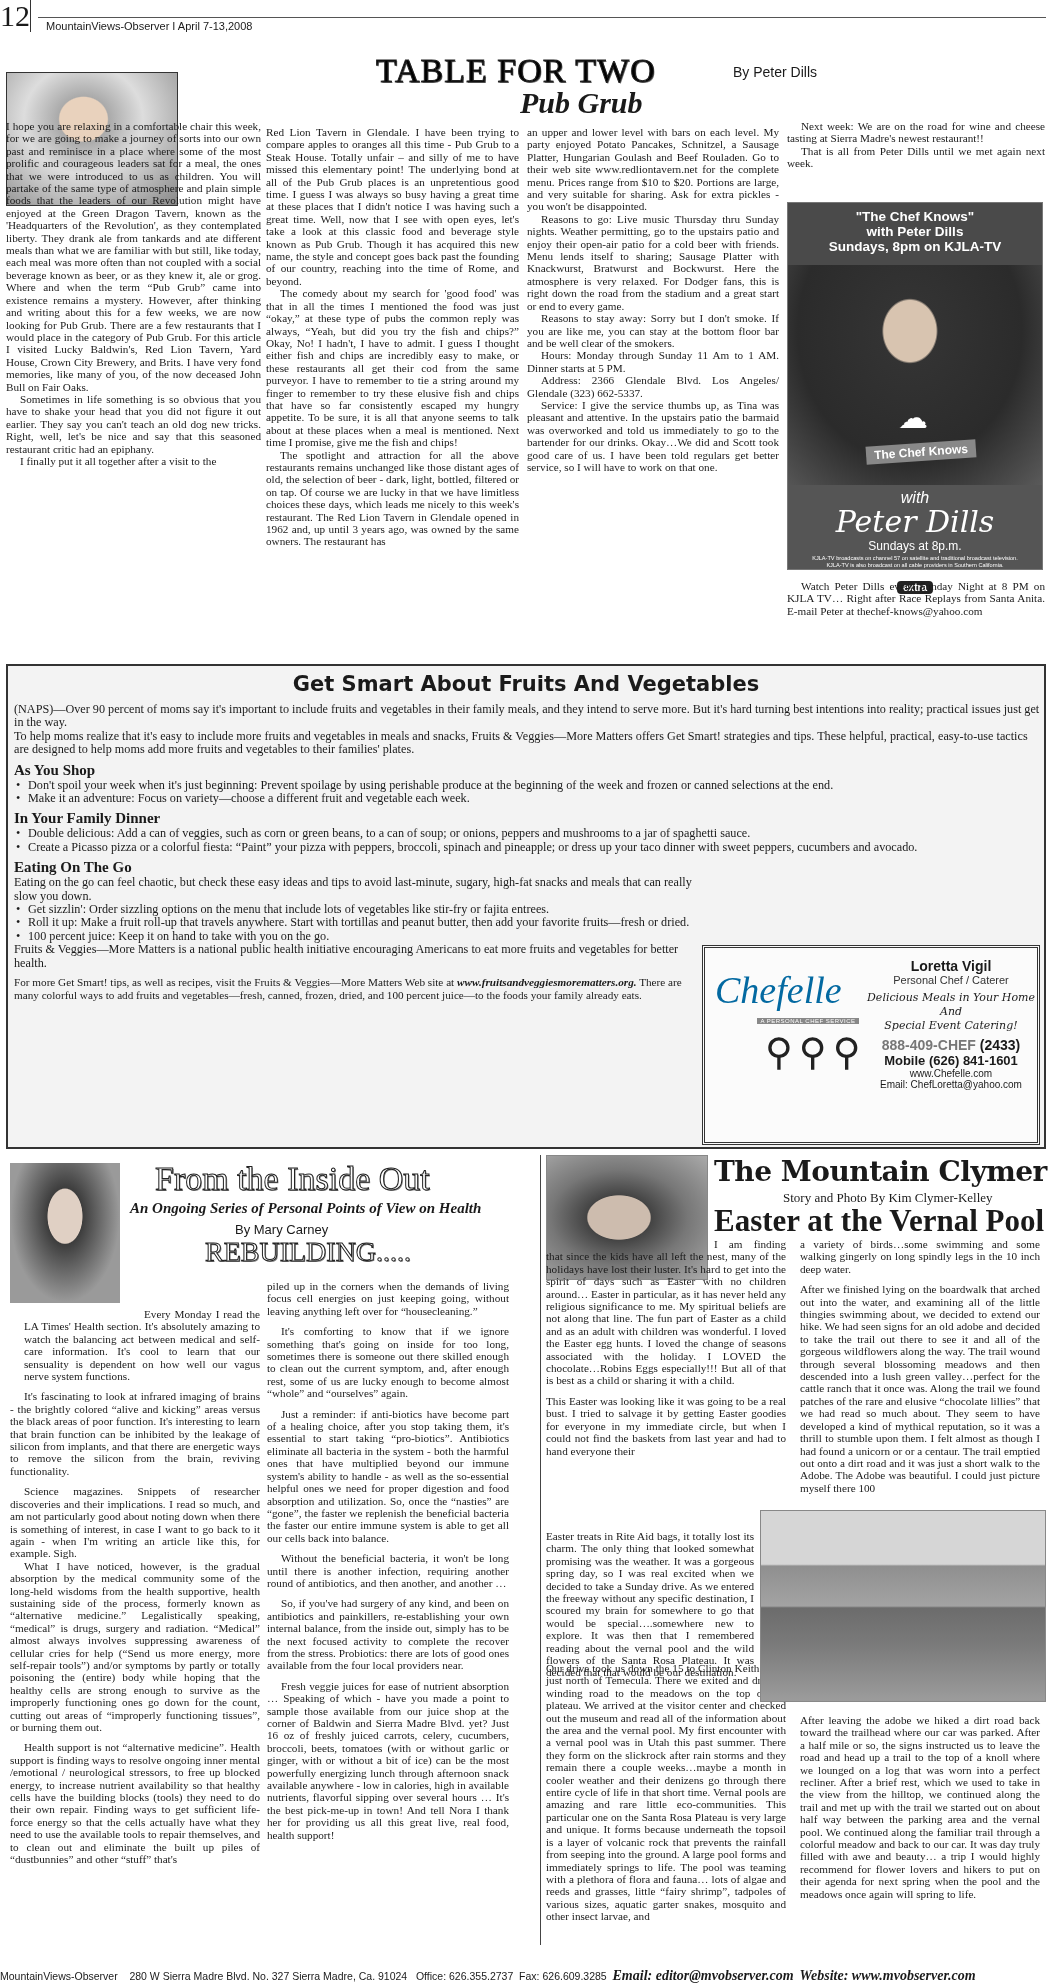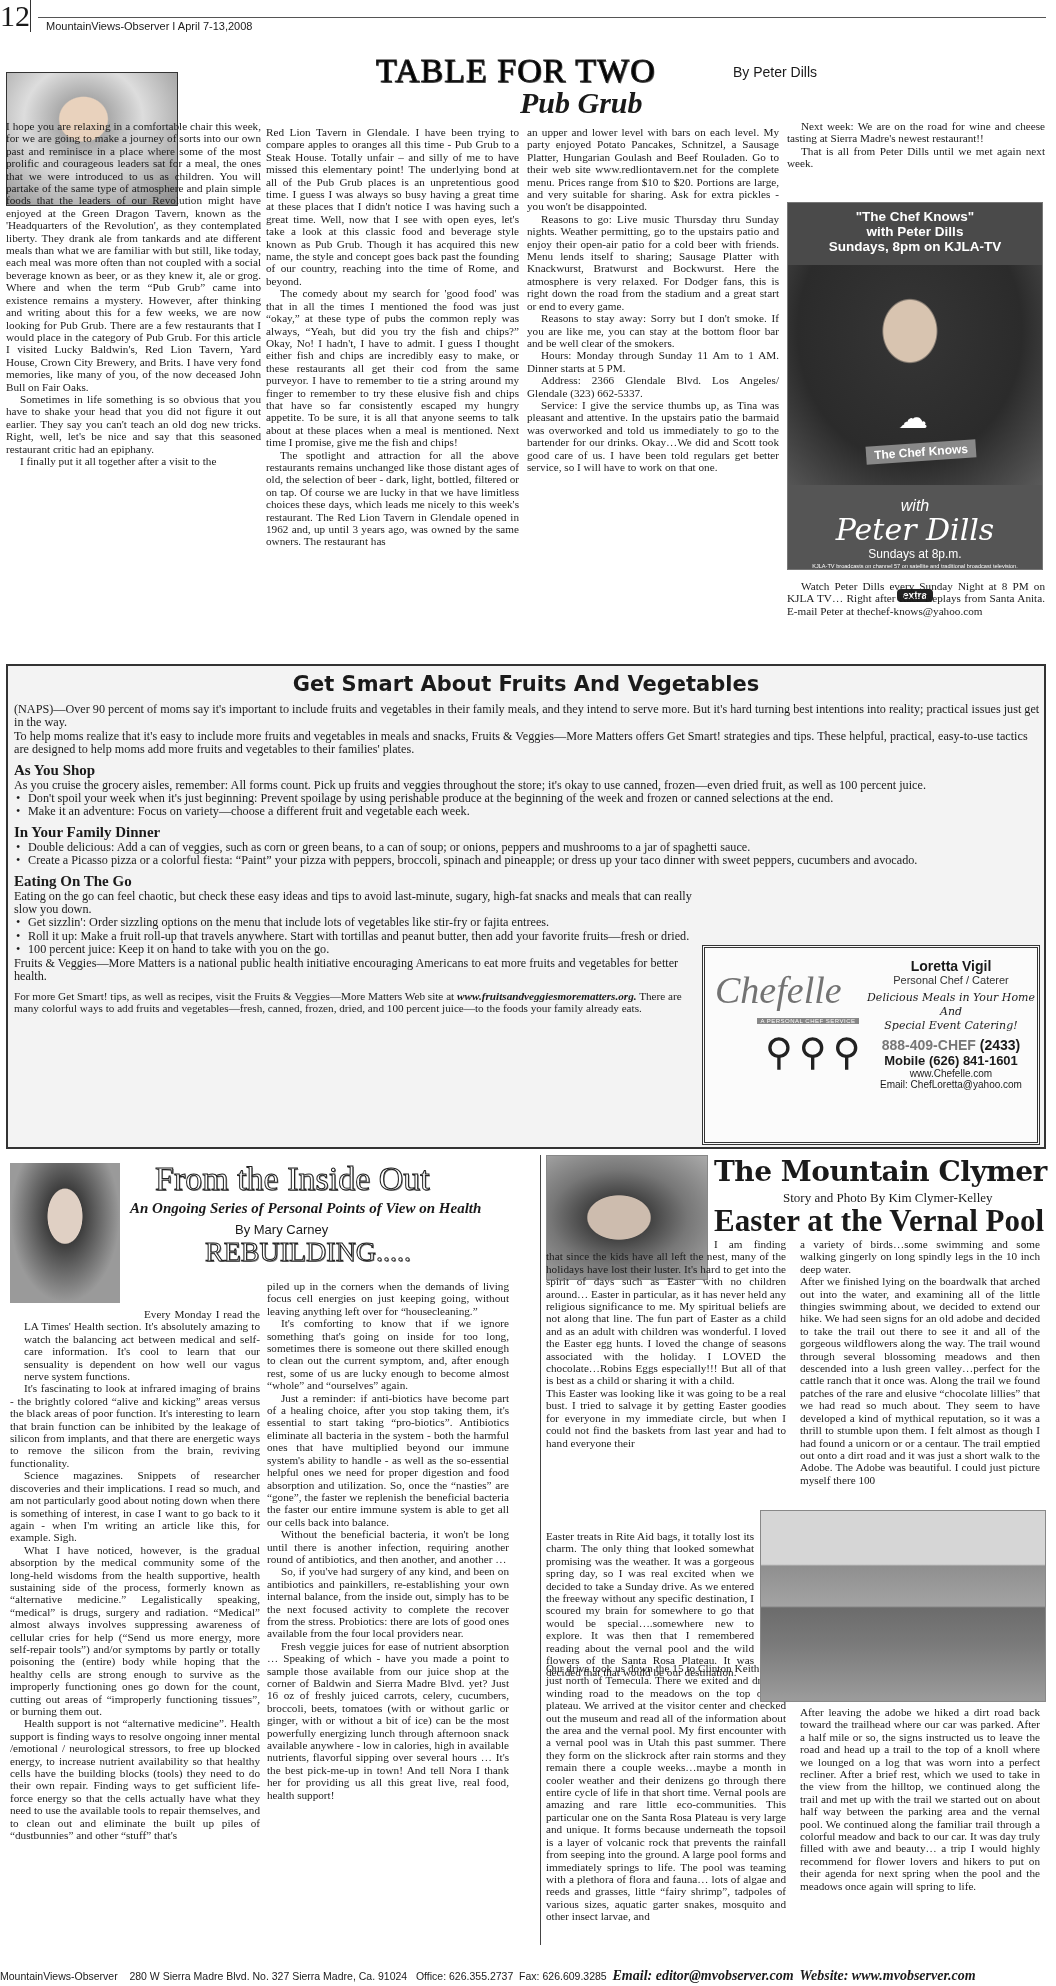--- a/index.html
+++ b/index.html
@@ -2,21 +2,21 @@
 <html><head>
 <meta charset="utf-8">
 <style>
 *{box-sizing:border-box;margin:0;padding:0}
 html,body{width:1056px;height:1986px;background:#fff;overflow:hidden}
 body{font-family:"Liberation Serif","DejaVu Serif",serif;color:#1a1a1a;position:relative}
 .abs{position:absolute}
 .txt{font-size:11.2px;line-height:12.4px;text-align:justify;hyphens:auto}
 .txt p{text-indent:14px}
 .txt p.ni{text-indent:0}
-.txt p.gap{margin-top:0}
+.txt p.gap{margin-top:8px}
 .sans{font-family:"Liberation Sans","DejaVu Sans",sans-serif}
 
 #pagenum{left:0;top:0;font-size:30px;line-height:32px;font-family:"Liberation Serif",serif}
 #hdr-divider{left:30px;top:0;width:1px;height:32px;background:#333}
 #hdr-rule{left:38px;top:17px;width:1008px;height:1px;background:#555}
 #hdr-pub{left:46px;top:20px;font-size:11px}
 
 #tft-title{left:376px;top:52px;font-size:34px;letter-spacing:1px;color:#000000;-webkit-text-stroke:1px #222;text-shadow:1px 1px 0 #777}
 #tft-by{left:733px;top:64px;font-size:14px}
 #tft-sub{left:520px;top:86px;font-size:30px;font-weight:bold;font-style:italic}
@@ -24,36 +24,36 @@
 #tft-c1{left:6px;top:120px;width:255px}
 #tft-c1 .lead{margin-left:176px}
 #tft-c2{left:266px;top:126px;width:253px}
 #tft-c3{left:527px;top:126px;width:252px}
 #tft-c4{left:787px;top:120px;width:258px}
 #chef-ad{left:787px;top:202px;width:256px;height:368px;background:#555;border:1px solid #777;color:#fff;text-align:center;font-family:"Liberation Sans",sans-serif}
 #chef-ad .top{font-weight:bold;font-size:13.5px;line-height:15px;padding-top:6px;height:62px;background:#4a4a4a}
 #chef-ad .pic{height:220px;background:radial-gradient(ellipse at 48% 30%,#d8c4b0 0 14%,#333 15%,#2b2b2b 60%,#5a5a5a 100%);position:relative}
 #chef-ad .hat{position:absolute;left:110px;top:135px;font-size:30px;color:#fff}
 #chef-ad .banner{position:absolute;left:78px;top:178px;background:#888;color:#fff;font-size:12px;font-weight:bold;padding:2px 8px;transform:rotate(-4deg)}
-#chef-ad .with{font-size:16px;font-style:italic;margin-top:12px}
+#chef-ad .with{font-size:16px;font-style:italic;margin-top:4px}
 #chef-ad .name{font-size:30px;font-style:italic;line-height:30px;font-family:"DejaVu Serif",serif}
 #chef-ad .sun{font-size:12px;margin-top:2px}
 #chef-ad .fine{font-size:5.6px;line-height:7px;margin-top:2px}
 #chef-ad .kjla{display:inline-block;border:2px solid #fff;border-radius:6px;background:#222;font-size:10px;font-weight:bold;padding:1px 6px;margin-top:3px}
 #tft-c4b{left:787px;top:580px;width:258px}
 
 #fruits{left:6px;top:664px;width:1040px;height:485px;border:2px solid #333;background:#f3f3f3}
 #fruits-title{left:0;top:6px;width:100%;text-align:center;font-family:"DejaVu Sans",sans-serif;font-weight:bold;font-size:21px}
 #fruits .body{left:6px;top:37px;width:1026px;font-size:12.2px;line-height:13.4px;text-align:left}
 #fruits h3{font-size:15px;margin-top:4px;font-weight:bold;line-height:18px}
 #fruits .bul{padding-left:14px;position:relative}
 #fruits .bul:before{content:"\2022";position:absolute;left:2px}
 #fruits .narrow{width:695px}
 #chefelle{left:702px;top:945px;width:338px;height:200px;border:3px double #333;background:#fbfbfb}
-#chefelle .logo{left:10px;top:20px;width:130px;font-size:38px;color:#737373;font-family:"Liberation Serif",serif;font-style:italic}
+#chefelle .logo{left:10px;top:20px;width:130px;font-size:38px;color:#0369a1;font-family:"Liberation Serif",serif;font-style:italic}
 #chefelle .tag{left:52px;top:70px;width:102px;background:#888;color:#fff;font-size:6px;text-align:center;font-family:"Liberation Sans",sans-serif;letter-spacing:.5px}
 #chefelle .tools{left:60px;top:82px;font-size:38px;color:#222;letter-spacing:6px}
 #chefelle .info{left:160px;top:10px;width:172px;text-align:center;font-family:"Liberation Sans",sans-serif}
 #chefelle .nm{font-size:14px;font-weight:bold}
 #chefelle .rl{font-size:11px;color:#333}
 #chefelle .script{font-family:"DejaVu Serif",serif;font-style:italic;font-size:11px;line-height:14px;margin-top:5px}
 #chefelle .ph1{font-size:14px;font-weight:bold;margin-top:4px}
 #chefelle .ph1 .g{color:#777}
 #chefelle .ph2{font-size:13px;font-weight:bold}
 #chefelle .small{font-size:10px}
@@ -143,21 +143,20 @@
   <p>Watch Peter Dills every Sunday Night at 8 PM on KJLA TV… Right after Race Replays from Santa Anita. E-mail Peter at thechef-knows@yahoo.com</p>
 </div>
 
 <div class="abs" id="fruits">
   <div class="abs" id="fruits-title">Get Smart About Fruits And Vegetables</div>
   <div class="abs body">
     <div>(NAPS)—Over 90 percent of moms say it's important to include fruits and vegetables in their family meals, and they intend to serve more. But it's hard turning best intentions into reality; practical issues just get in the way.</div>
     <div>To help moms realize that it's easy to include more fruits and vegetables in meals and snacks, Fruits &amp; Veggies—More Matters offers Get Smart! strategies and tips. These helpful, practical, easy-to-use tactics are designed to help moms add more fruits and vegetables to their families' plates.</div>
 
     <h3>As You Shop</h3>
-    <div>As you cruise the grocery aisles, remember: All forms count. Pick up fruits and veggies throughout the store; it's okay to use canned, frozen—even dried fruit, as well as 100 percent juice.</div>
     <div class="bul">Don't spoil your week when it's just beginning: Prevent spoilage by using perishable produce at the beginning of the week and frozen or canned selections at the end.</div>
     <div class="bul">Make it an adventure: Focus on variety—choose a different fruit and vegetable each week.</div>
 
     <h3>In Your Family Dinner</h3>
     <div class="bul">Double delicious: Add a can of veggies, such as corn or green beans, to a can of soup; or onions, peppers and mushrooms to a jar of spaghetti sauce.</div>
     <div class="bul">Create a Picasso pizza or a colorful fiesta: “Paint” your pizza with peppers, broccoli, spinach and pineapple; or dress up your taco dinner with sweet peppers, cucumbers and avocado.</div>
 
     <div class="narrow">
       <h3>Eating On The Go</h3>
       <div>Eating on the go can feel chaotic, but check these easy ideas and tips to avoid last-minute, sugary, high-fat snacks and meals that can really slow you down.</div>

